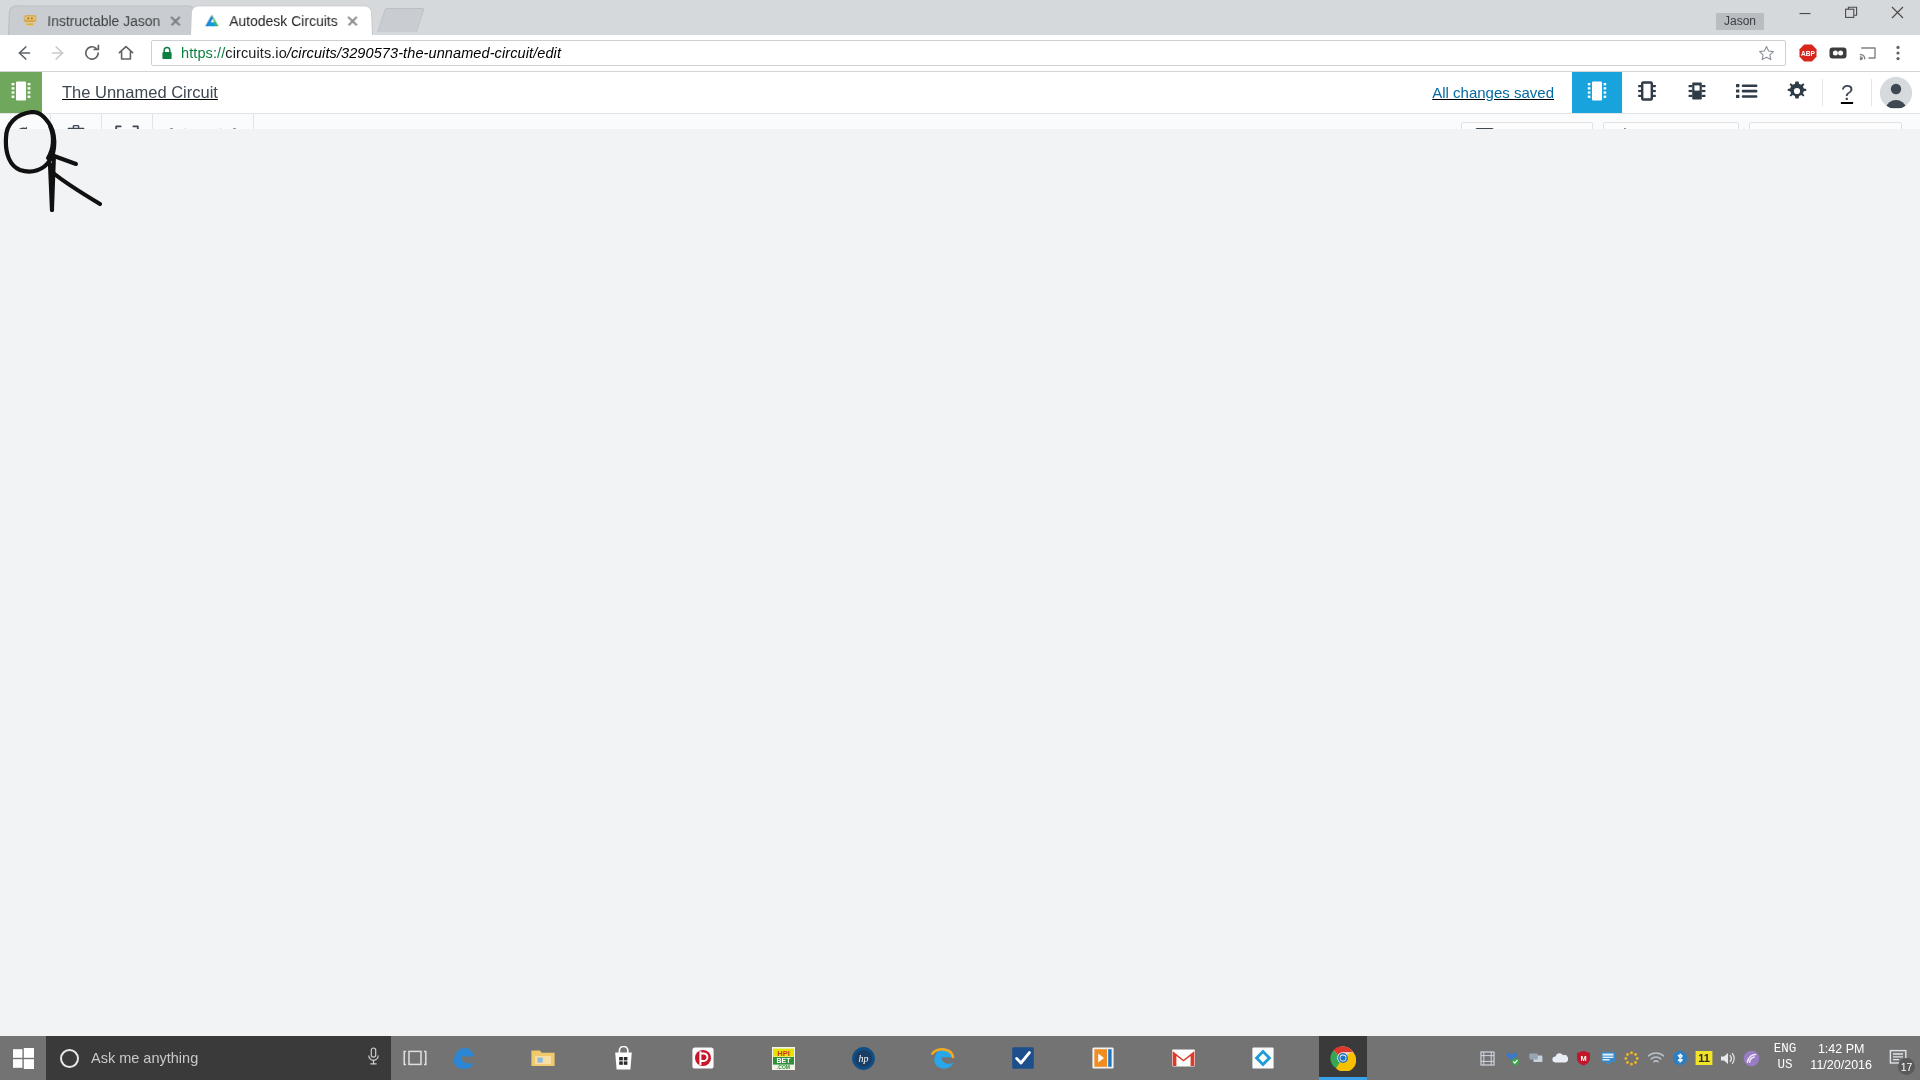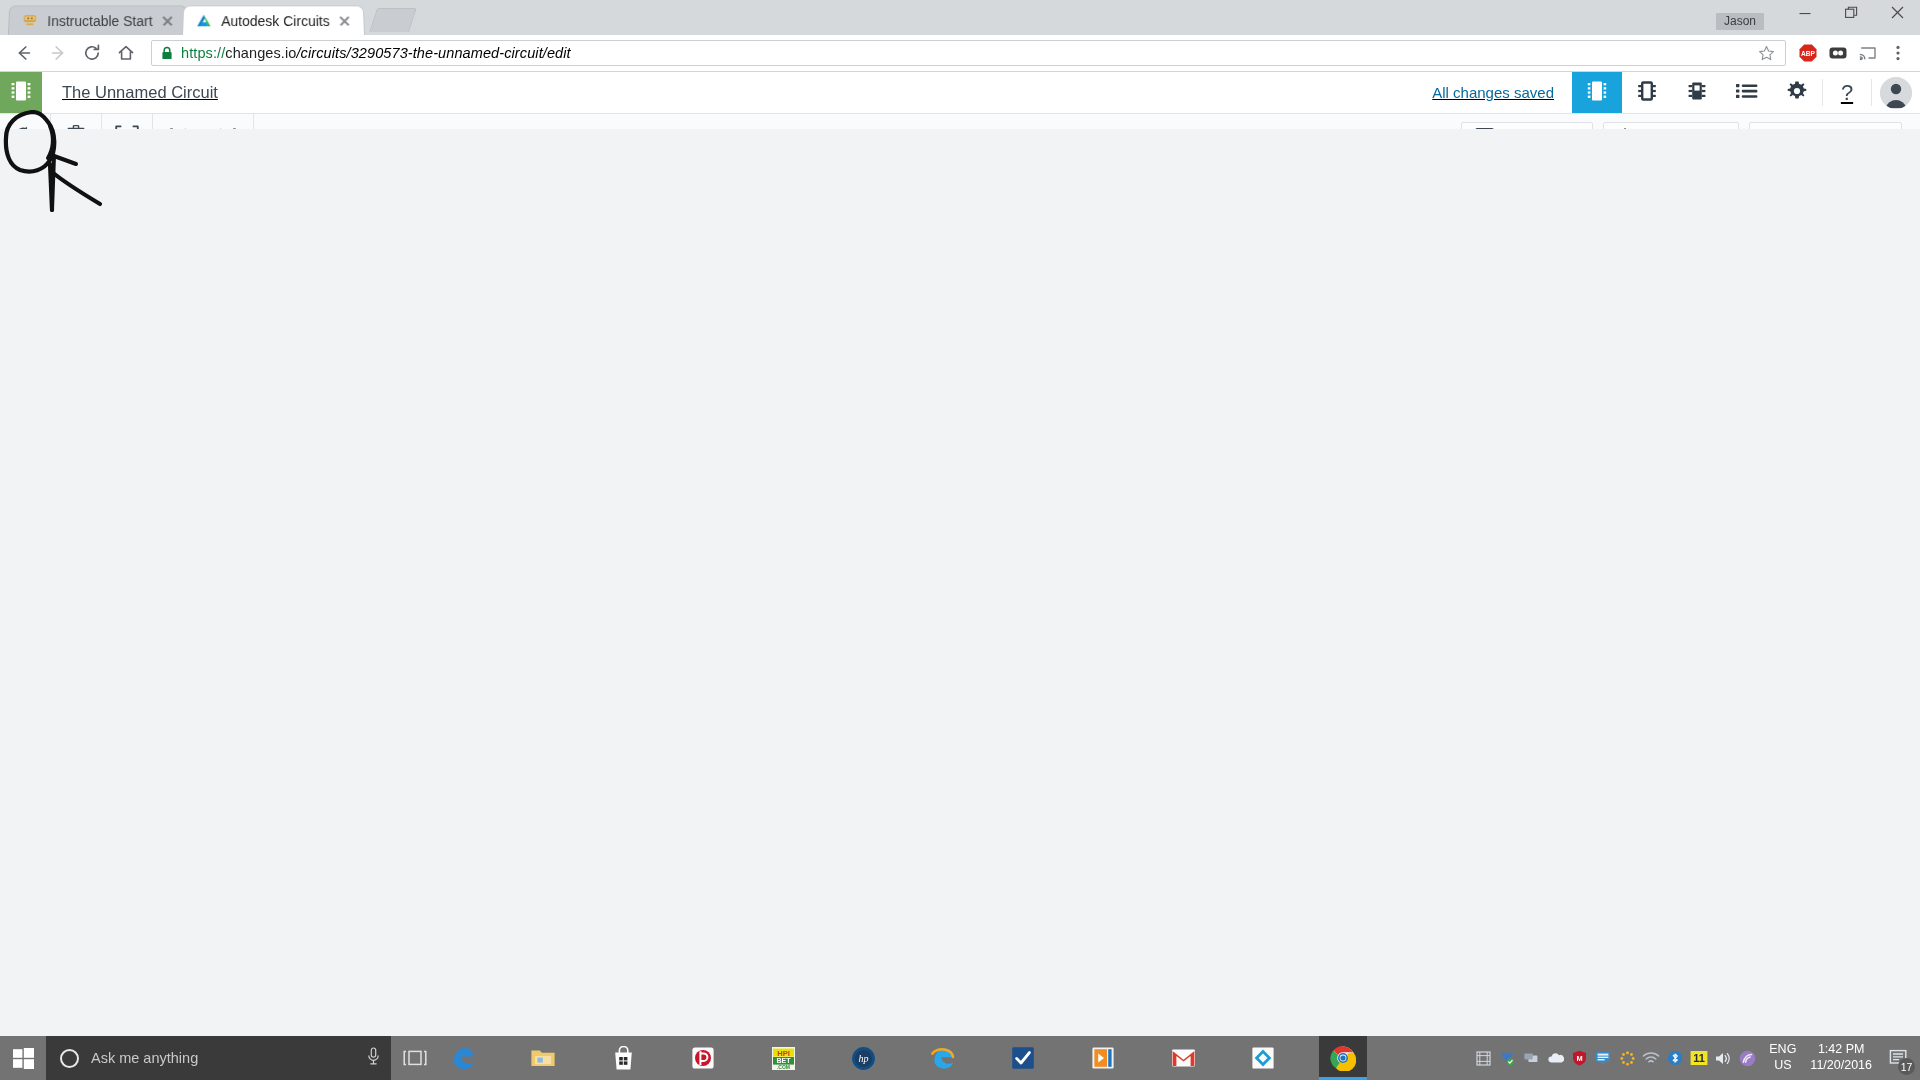--- a/index.html
+++ b/index.html
@@ -294,20 +294,21 @@
     padding-right: 4px;
   }
   .tray-icon {
     width: 24px; height: 44px;
     display:flex; align-items:center; justify-content:center;
   }
   .tray-lang {
     color:#fff; font-size:12.5px;
     text-align:center; line-height:1.25;
     padding: 0 10px;
+    font-family: Liberation Mono, monospace;
   }
   .tray-clock {
     color:#fff; font-size:12.5px;
     text-align:center; line-height:1.25;
     padding: 0 10px 0 4px;
   }
   .tray-notif {
     width: 34px; height:44px;
     display:flex; align-items:center; justify-content:center;
     position: relative;
@@ -331,21 +332,21 @@
         <rect x="2.5" y="3" width="12" height="7" rx="1.6" fill="#d9a441"></rect>
         <rect x="3.8" y="4.6" width="9.4" height="3.2" rx="1" fill="#f2d28a"></rect>
         <circle cx="6.6" cy="6.2" r="1" fill="#7a5a16"></circle>
         <circle cx="10.4" cy="6.2" r="1" fill="#7a5a16"></circle>
         <rect x="4.6" y="10.6" width="7.8" height="3.4" rx=".8" fill="#e8c877"></rect>
         <rect x="5.6" y="11.5" width="1.3" height="1.3" fill="#b88f2f"></rect>
         <rect x="7.9" y="11.5" width="1.3" height="1.3" fill="#b88f2f"></rect>
         <rect x="10.2" y="11.5" width="1.3" height="1.3" fill="#b88f2f"></rect>
       </svg>
     </span>
-    <span class="tab-title">Instructable Start</span>
+    <span class="tab-title">Instructable Jason</span>
     <span class="tab-close"></span>
   </div>
 
   <div class="tab active">
     <span class="tab-favicon">
       <svg width="17" height="17" viewBox="0 0 17 17">
         <path d="M8.2 2.4 L2.0 14.2 L5.4 14.2 L9.3 6.2 Z" fill="#1c7fd6"></path>
         <path d="M8.2 2.4 L9.3 6.2 L12.5 14.2 L15.3 14.2 Z" fill="#3ab54a"></path>
         <path d="M6.0 10.3 L5.4 14.2 L12.5 14.2 L11.2 10.3 Z" fill="#0f9bd7"></path>
       </svg>
@@ -402,21 +403,21 @@
     </svg>
   </span>
 
   <div class="omnibox">
     <span class="lock-icon">
       <svg width="12" height="14" viewBox="0 0 12 14">
         <path d="M3.2 6 V4.2 a2.8 2.8 0 0 1 5.6 0 V6" fill="none" stroke="#0b7f3f" stroke-width="1.5"></path>
         <rect x="1.4" y="5.9" width="9.2" height="7.2" rx="1.2" fill="#0b7f3f"></rect>
       </svg>
     </span>
-    <span class="url-text"><span class="u-scheme">https://</span><span class="u-host">changes.io</span><span class="u-path">/circuits/3290573-the-unnamed-circuit/edit</span></span>
+    <span class="url-text"><span class="u-scheme">https://</span><span class="u-host">circuits.io</span><span class="u-path">/circuits/3290573-the-unnamed-circuit/edit</span></span>
     <span class="omni-star">
       <svg width="17" height="17" viewBox="0 0 17 17">
         <path d="M8.5 1.6 L10.6 6 L15.4 6.6 L11.9 9.9 L12.8 14.6 L8.5 12.3 L4.2 14.6 L5.1 9.9 L1.6 6.6 L6.4 6 Z" fill="none" stroke="#8b9096" stroke-width="1.1" stroke-linejoin="round"></path>
       </svg>
     </span>
   </div>
 
   <span class="ext-btn">
     <svg width="20" height="20" viewBox="0 0 20 20">
       <path d="M6.2 1.5 H13.8 L18.5 6.2 V13.8 L13.8 18.5 H6.2 L1.5 13.8 V6.2 Z" fill="#d9261c"></path>

